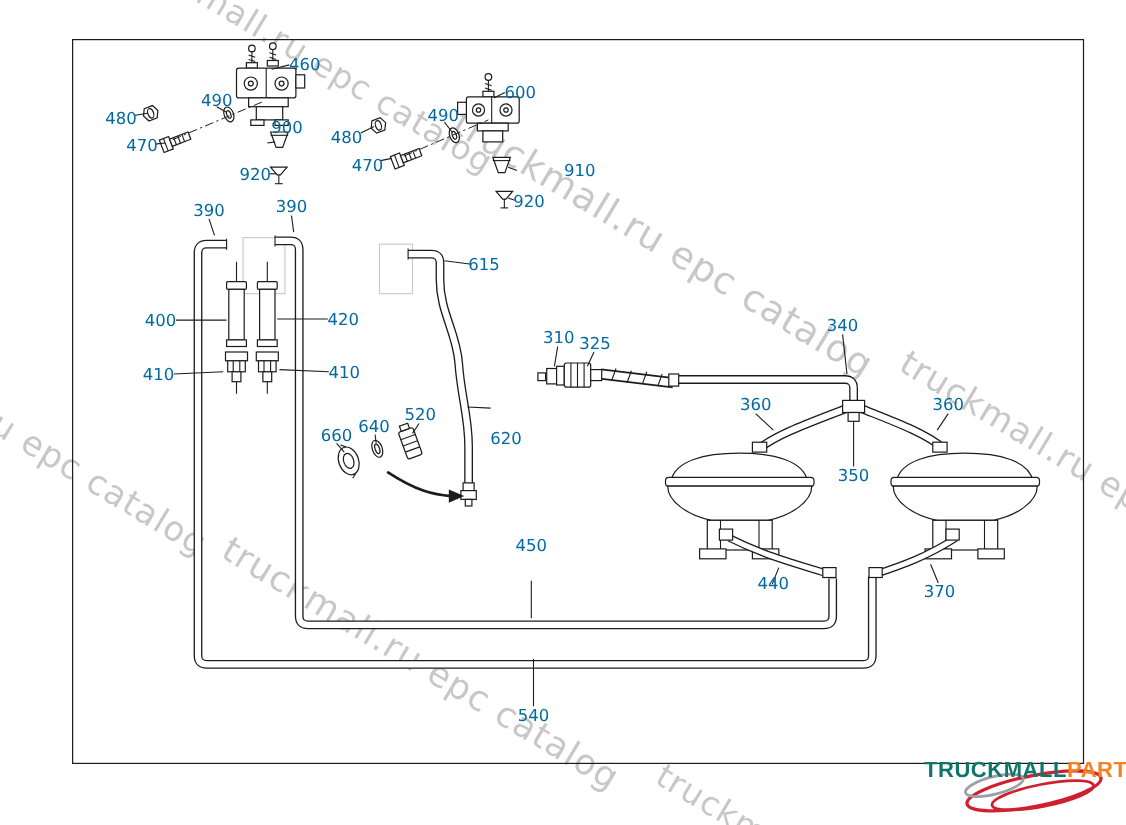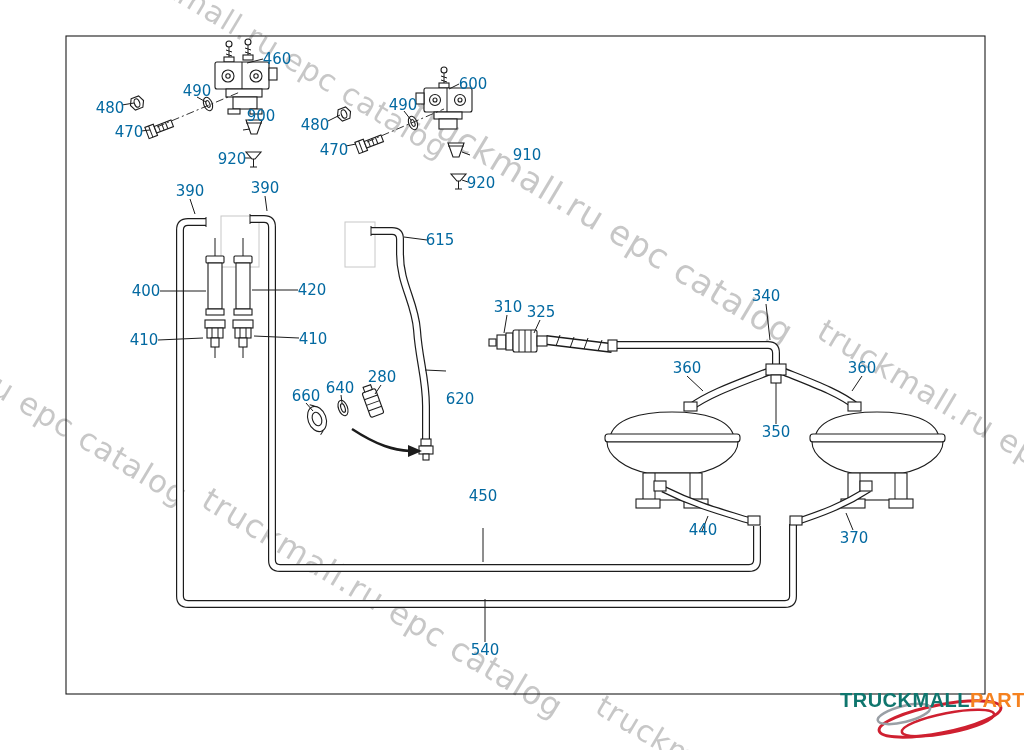--- a/index.html
+++ b/index.html
@@ -354,21 +354,21 @@
       <div class="part-label" style="left: 313px; top: 339px;">410</div>
       <div class="part-label" style="left: 460px; top: 371px; margin-top: 28px;">620</div>
       <div class="part-label" style="left: 508px; top: 307px;">310</div>
       <div class="part-label" style="left: 541px; top: 312px;">325</div>
       <div class="part-label" style="left: 766px; top: 296px;">340</div>
       <div class="part-label" style="left: 687px; top: 368px;">360</div>
       <div class="part-label" style="left: 862px; top: 368px;">360</div>
       <div class="part-label" style="left: 776px; top: 432px;">350</div>
       <div class="part-label" style="left: 306px; top: 396px;">660</div>
       <div class="part-label" style="left: 340px; top: 388px;">640</div>
-      <div class="part-label" style="left: 382px; top: 377px;">280</div>
+      <div class="part-label" style="left: 382px; top: 377px;">520</div>
       <div class="part-label" style="left: 483px; top: 496px;">450</div>
       <div class="part-label" style="left: 703px; top: 530px;">440</div>
       <div class="part-label" style="left: 854px; top: 538px;">370</div>
       <div class="part-label" style="left: 485px; top: 650px;">540</div>
     </div>
 
   <div id="logo">
     <svg width="188" height="62" viewBox="0 0 188 62">
       <g fill="none">
         <ellipse id="swirl1" cx="104" cy="33" rx="62" ry="14" transform="rotate(-11 104 33)" stroke-width="3" stroke="#cf2030"></ellipse>

